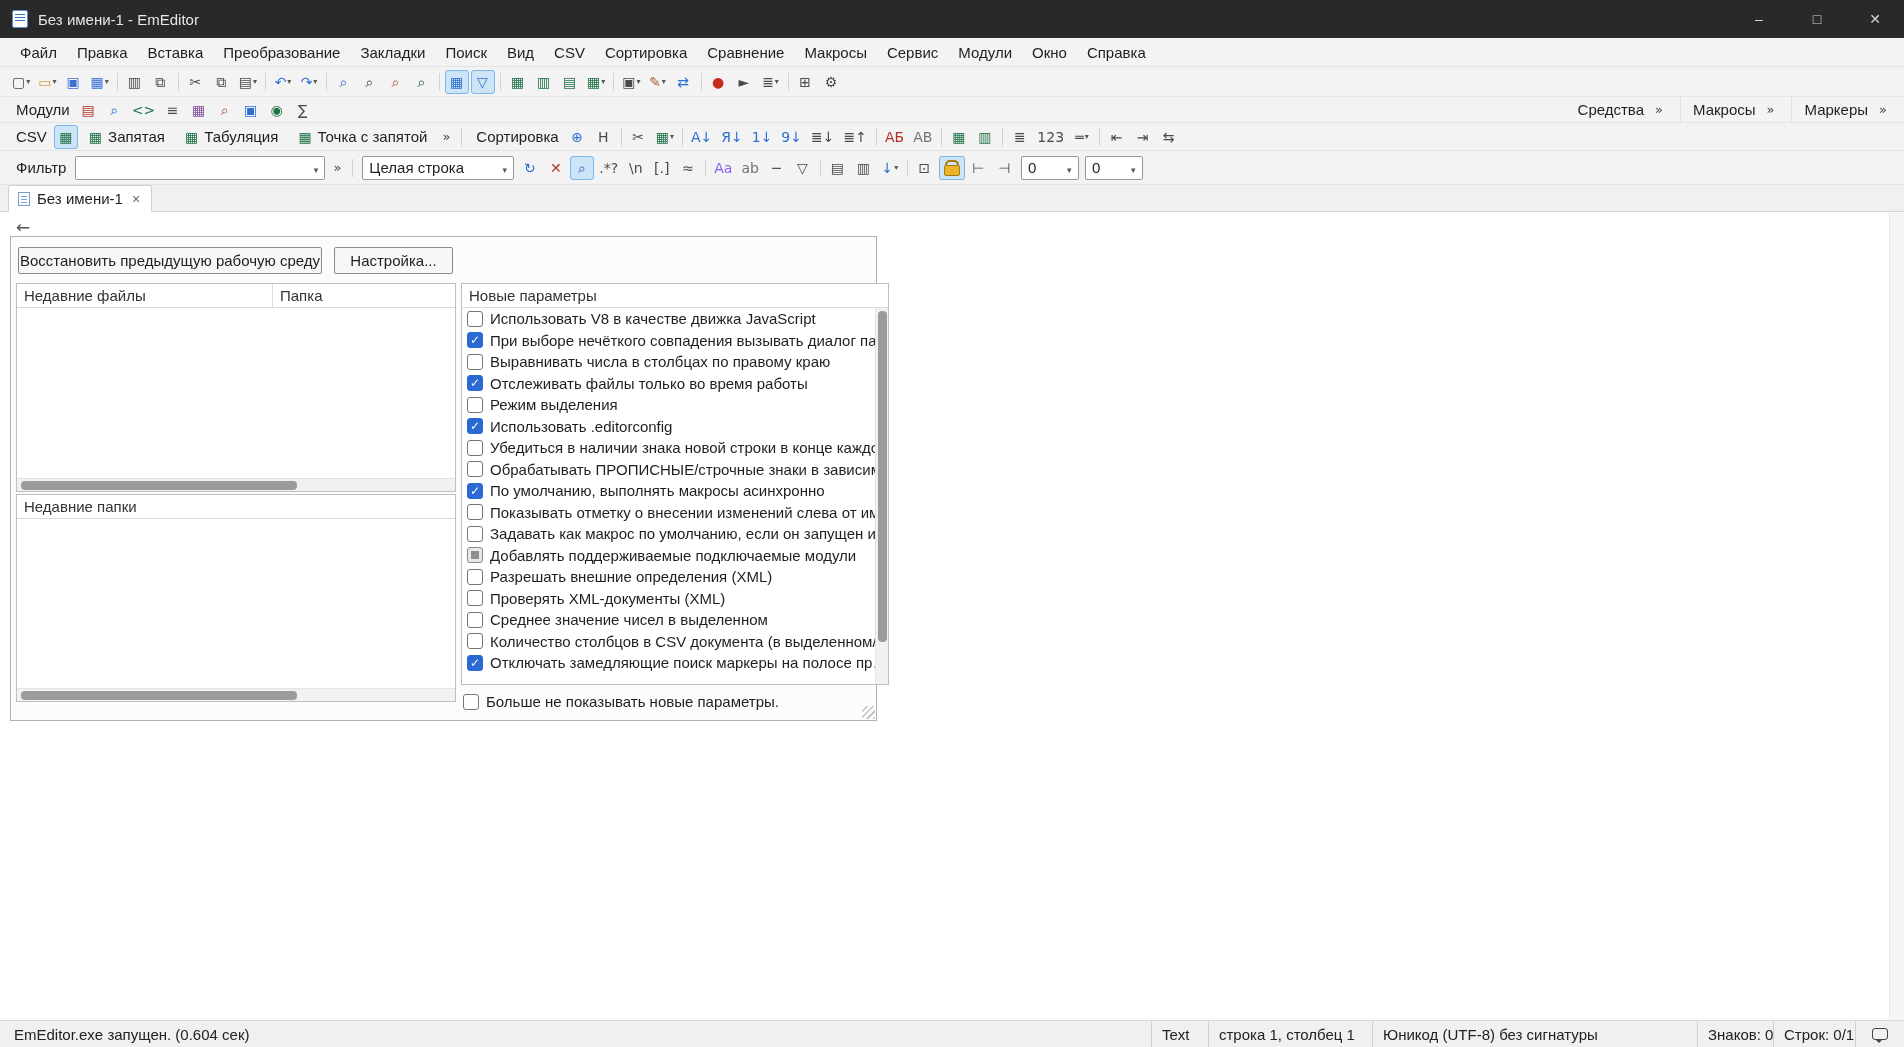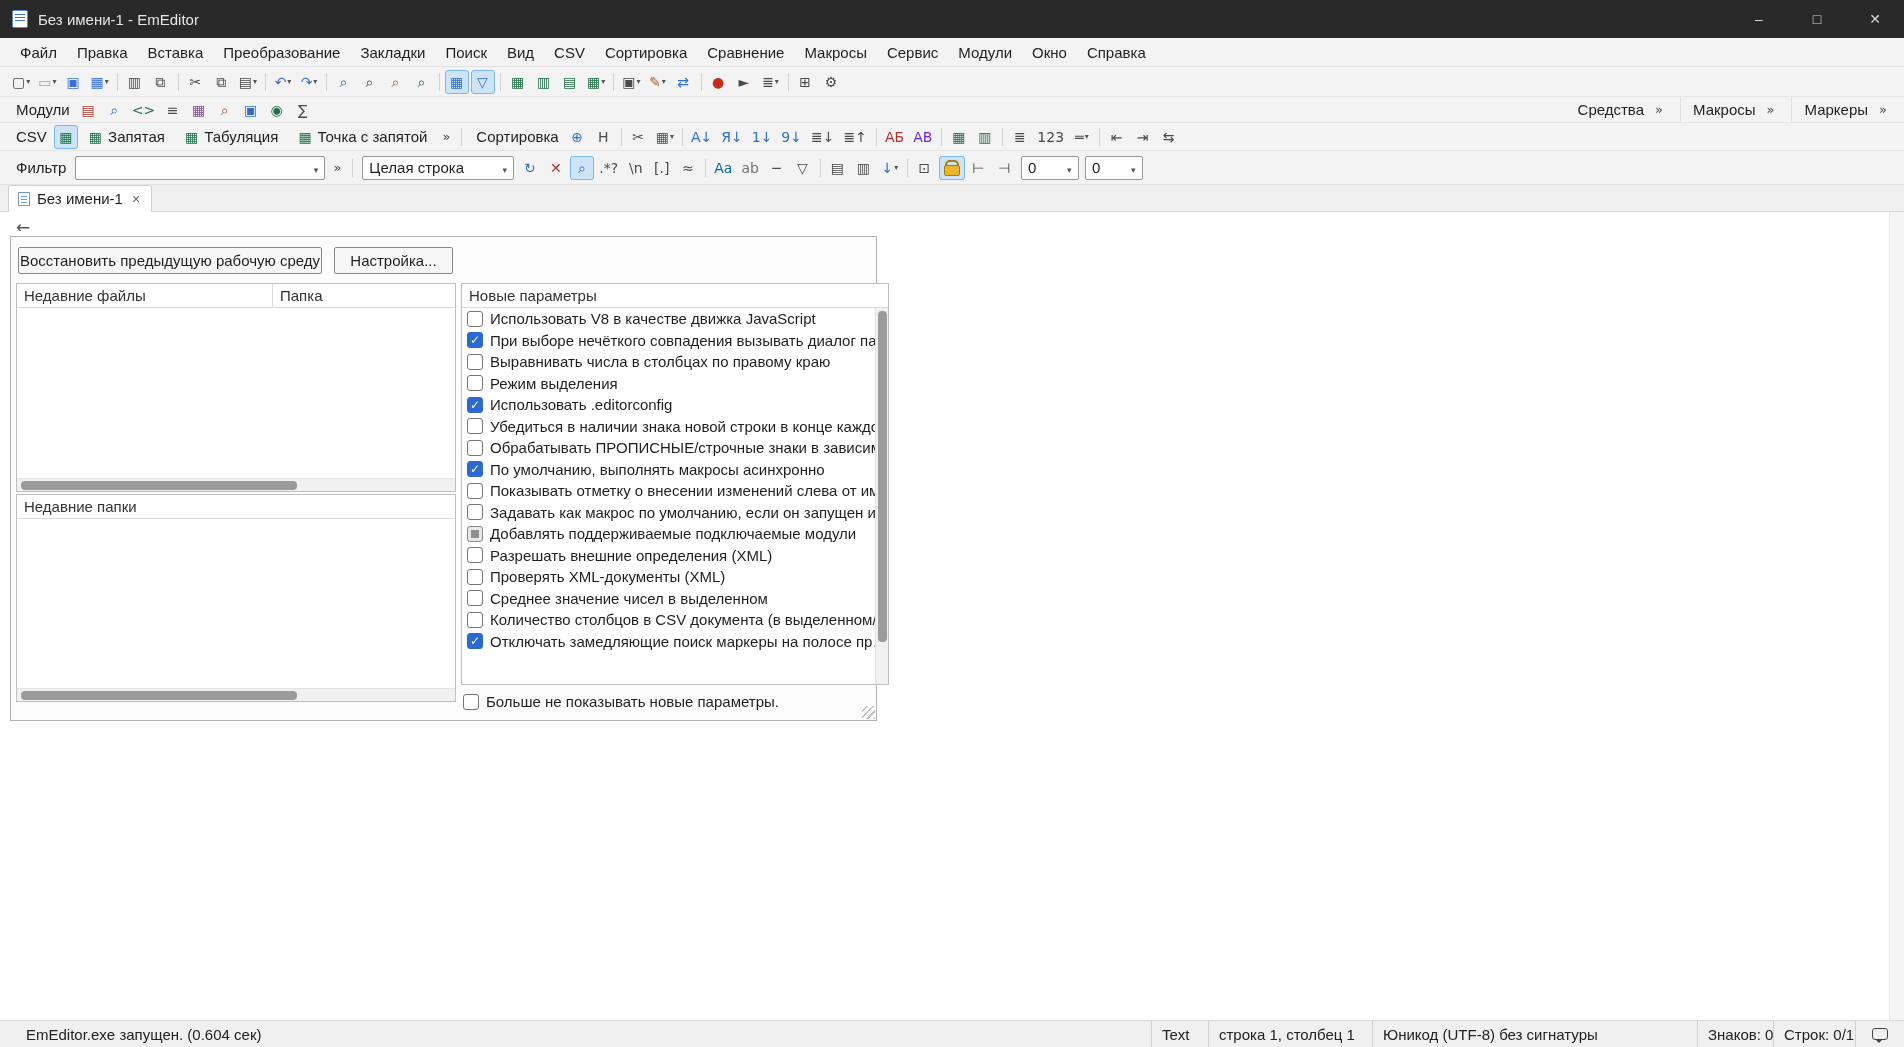--- a/index.html
+++ b/index.html
@@ -96,21 +96,21 @@
   .cb.checked{background:var(--accent,#2a6ad2);border-color:var(--accent,#2a6ad2)}
   .cb.checked::after{content:"✓";font-family:"DejaVu Sans",sans-serif;color:#fff;font-size:12px;font-weight:bold;line-height:1}
   .cb.mixed{background:#e8e8e8;border-color:#8a8a8a}
   .cb.mixed::after{content:"";width:8px;height:8px;background:#8f8f8f}
   .dontshow{position:absolute;left:452px;top:456px;display:flex;align-items:center;gap:7px}
   .grip{position:absolute;right:1px;bottom:1px;width:13px;height:13px;
     background:repeating-linear-gradient(135deg,transparent 0 3px,#c4c4c4 3px 4.5px)}
 
   
   .statusbar{height:27px;background:#f0f0f0;border-top:1px solid #d8d8d8;display:flex;align-items:center;flex:none;font-size:15px;color:#222}
-  .sb-msg{flex:1;padding-left:26px;white-space:nowrap}
+  .sb-msg{flex:1;padding-left:14px;white-space:nowrap}
   .sb-seg{height:100%;border-left:1px solid #d0d0d0;display:flex;align-items:center;padding:11px 10px;white-space:nowrap;overflow:hidden}
   .sb-bubble{width:16px;height:12px;border:1.5px solid #444;border-radius:3px;position:relative;display:block}
   .sb-bubble::after{content:"";position:absolute;left:2px;bottom:-8px;border:4px solid transparent;border-top-color:#444}
 </style>
 <title>Без имени-1 - EmEditor</title></head>
 <body>
 
 <div class="titlebar" data-name="title-bar">
   <div class="appicon" data-name="app-icon"></div>
   <div class="wtitle" data-name="window-title">Без имени-1 - EmEditor</div>
@@ -429,21 +429,21 @@
       </span>
       <span class="tbi sep">
         
         
       </span>
       <span class="tbi" data-name="delete-duplicates-icon">
         <span class="g" style="color: rgb(176, 48, 48);">АБ</span>
         <span class="dd"></span>
       </span>
       <span class="tbi" data-name="extract-unique-icon">
-        <span class="g" style="color: #6d28d9;">АВ</span>
+        <span class="g" style="color: #737373;">АВ</span>
         <span class="dd"></span>
       </span>
       <span class="tbi sep">
         
         
       </span>
       <span class="tbi" data-name="split-column-icon">
         <span class="g" style="color: rgb(30, 113, 69);">▦</span>
         <span class="dd"></span>
       </span>
@@ -526,21 +526,21 @@
       </span>
       <span class="tbi" data-name="fuzzy-match-icon">
         <span class="g" style="color: rgb(74, 74, 74);">≈</span>
         <span class="dd"></span>
       </span>
       <span class="tbi sep">
         
         
       </span>
       <span class="tbi" data-name="match-case-icon">
-        <span class="g" style="color: #0369a1;">Aa</span>
+        <span class="g" style="color: #8b5cf6;">Aa</span>
         <span class="dd"></span>
       </span>
       <span class="tbi" data-name="whole-word-icon">
         <span class="g" style="color: #737373;">ab</span>
         <span class="dd"></span>
       </span>
       <span class="tbi" data-name="negative-filter-icon">
         <span class="g" style="color: rgb(74, 74, 74);">─</span>
         <span class="dd"></span>
       </span>
@@ -641,20 +641,24 @@
             <span class="cb unchecked" data-name="checkbox"></span>
             <span class="opt-label" data-name="option-label">Использовать V8 в качестве движка JavaScript</span>
           </div>
           <div class="opt" data-name="option-row">
             <span class="cb checked" data-name="checkbox"></span>
             <span class="opt-label" data-name="option-label">При выборе нечёткого совпадения вызывать диалог па…</span>
           </div>
           <div class="opt" data-name="option-row">
             <span class="cb unchecked" data-name="checkbox"></span>
             <span class="opt-label" data-name="option-label">Выравнивать числа в столбцах по правому краю</span>
+          </div>
+          <div class="opt" data-name="option-row">
+            <span class="cb checked" data-name="checkbox"></span>
+            <span class="opt-label" data-name="option-label">Отслеживать файлы только во время работы</span>
           </div>
           <div class="opt" data-name="option-row">
             <span class="cb unchecked" data-name="checkbox"></span>
             <span class="opt-label" data-name="option-label">Режим выделения</span>
           </div>
           <div class="opt" data-name="option-row">
             <span class="cb checked" data-name="checkbox"></span>
             <span class="opt-label" data-name="option-label">Использовать .editorconfig</span>
           </div>
           <div class="opt" data-name="option-row">

